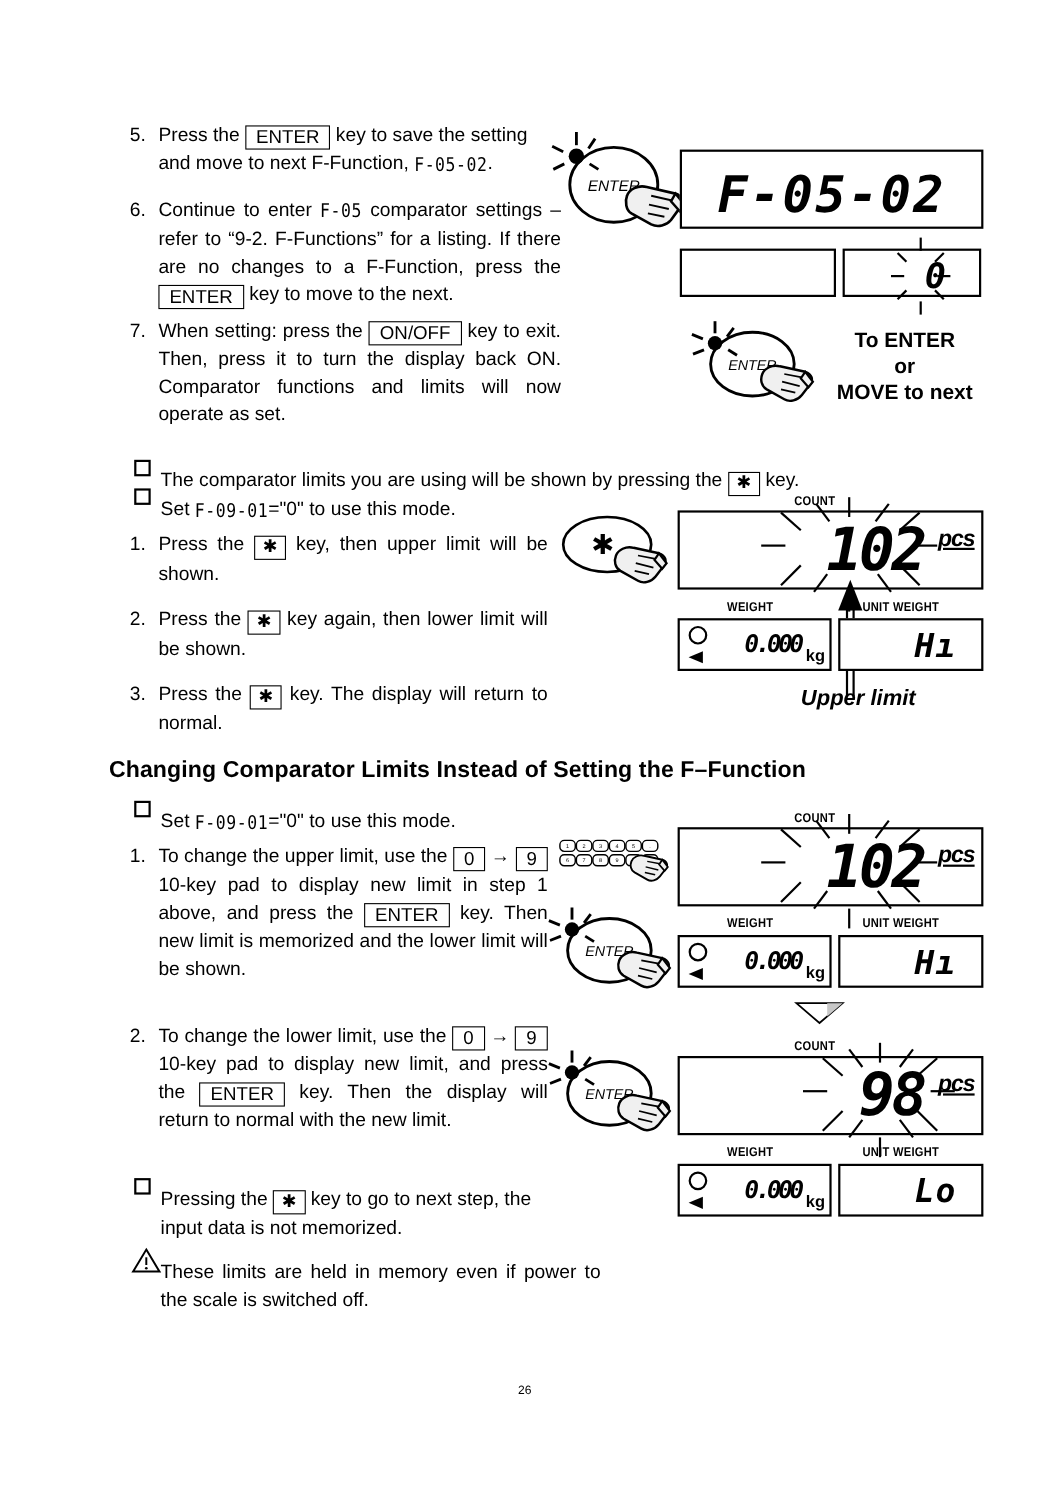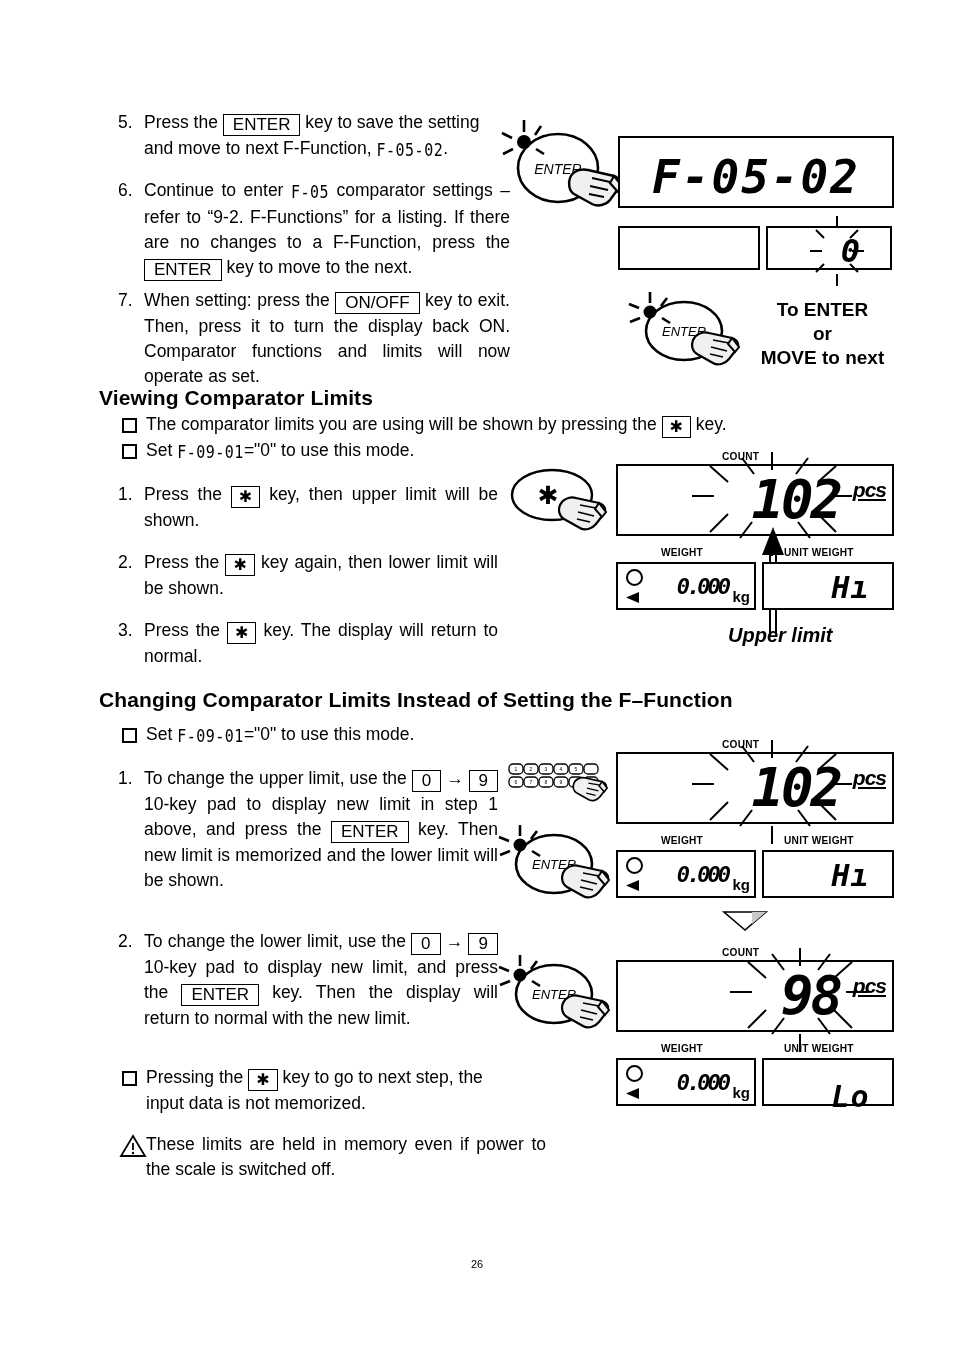--- a/index.html
+++ b/index.html
@@ -4,21 +4,21 @@
 <style>
   html,body{margin:0;padding:0;}
   body{
     width:954px;height:1350px;background:#fff;
     font-family:"Liberation Sans", sans-serif;
     color:#000;position:relative;overflow:hidden;
   }
   .page{position:relative;width:954px;height:1350px;}
 
   
-  .txt{font-size:17.5px;line-height:25px;}
+  .txt{font-size:17.5px;line-height:25px;margin-top:12px;}
   .justify{text-align:justify;text-justify:inter-word;}
 
   
   .item{position:absolute;display:flex;}
   .item .num{width:26px;flex:0 0 26px;font-size:17.5px;line-height:25px;}
   .item .body{font-size:17.5px;line-height:25px;}
 
   
   .keybox{
     display:inline-block;border:1.6px solid #000;
@@ -196,21 +196,20 @@
       </g>
     </svg>
   </div>
 
   <div class="abs center italbold" style="left:740px;top:298px;width:165px;font-size:19px;line-height:24px;">
     <div>To ENTER</div>
     <div>or</div>
     <div>MOVE to next</div>
   </div>
 
-  <h2 class="h2" style="left:99px;top:386px;margin:0;">Viewing Comparator Limits</h2>
 
   <div class="bullet" style="left:122px;top:412px;width:700px;">
     <div class="sq"></div>
     <div class="txt">
       <span>The comparator limits you are using will be shown by pressing the</span>
       <span class="keybox star">✱</span>
       <span>key.</span>
     </div>
   </div>
 
@@ -524,18 +523,18 @@
       <svg width="16" height="13" viewBox="0 0 16 13">
           <polygon points="14,1 14,12 1,6.5" fill="#000"></polygon>
         </svg>
     </div>
     <div class="abs weightdigit" style="right:26px;top:6px;">0.000</div>
     <div class="abs kg" style="right:4px;top:24px;">kg</div>
   </div>
 
   <div class="lbl" style="left:784px;top:1042px;">UNIT  WEIGHT</div>
   <div class="panel" style="left:762px;top:1058px;width:132px;height:48px;">
-    <div class="abs hiLo center" style="left:0;right:0;top:6px;margin-top:13px;">Lo</div>
+    <div class="abs hiLo center" style="left:0;right:0;top:6px;">Lo</div>
   </div>
 
   <div class="pagenum">26</div>
 
 </div>
 
 </body></html>

